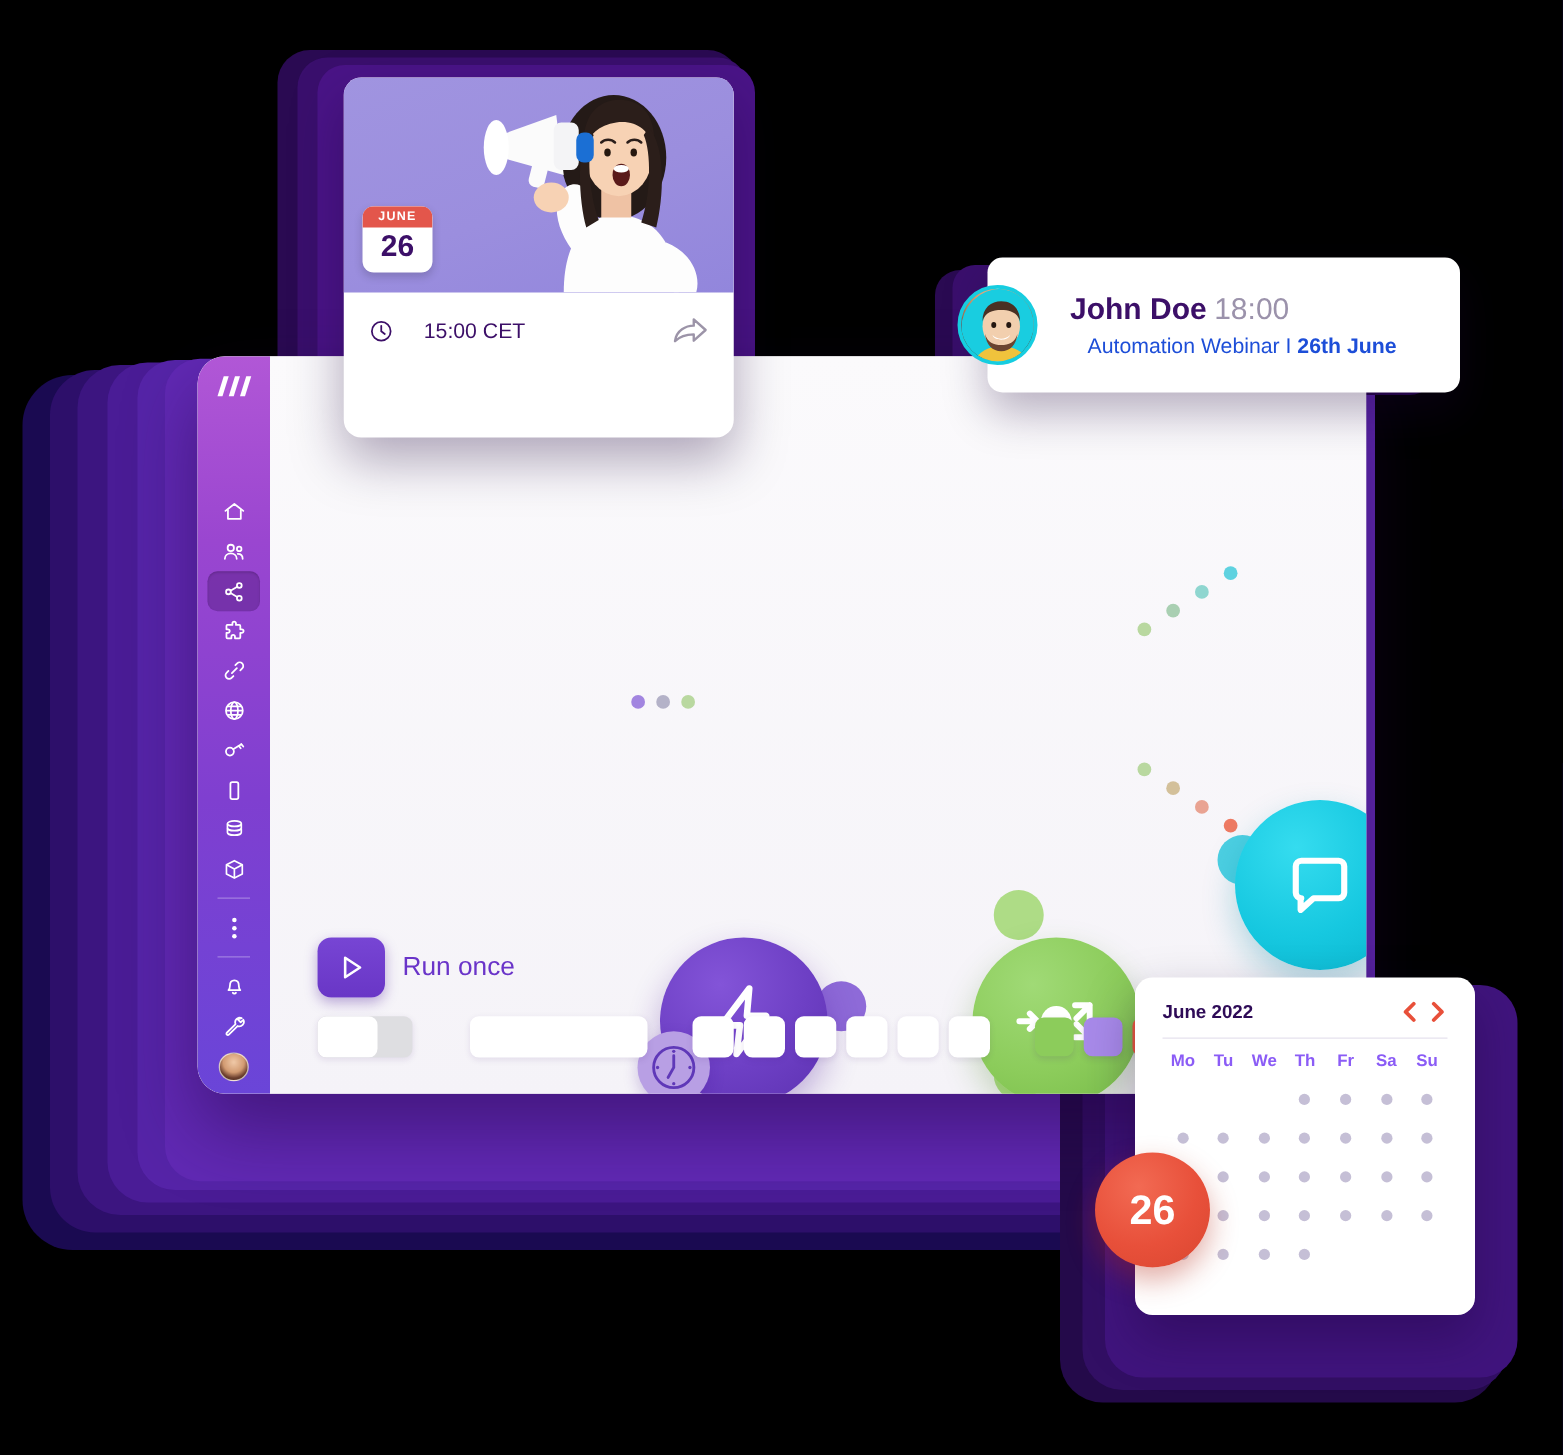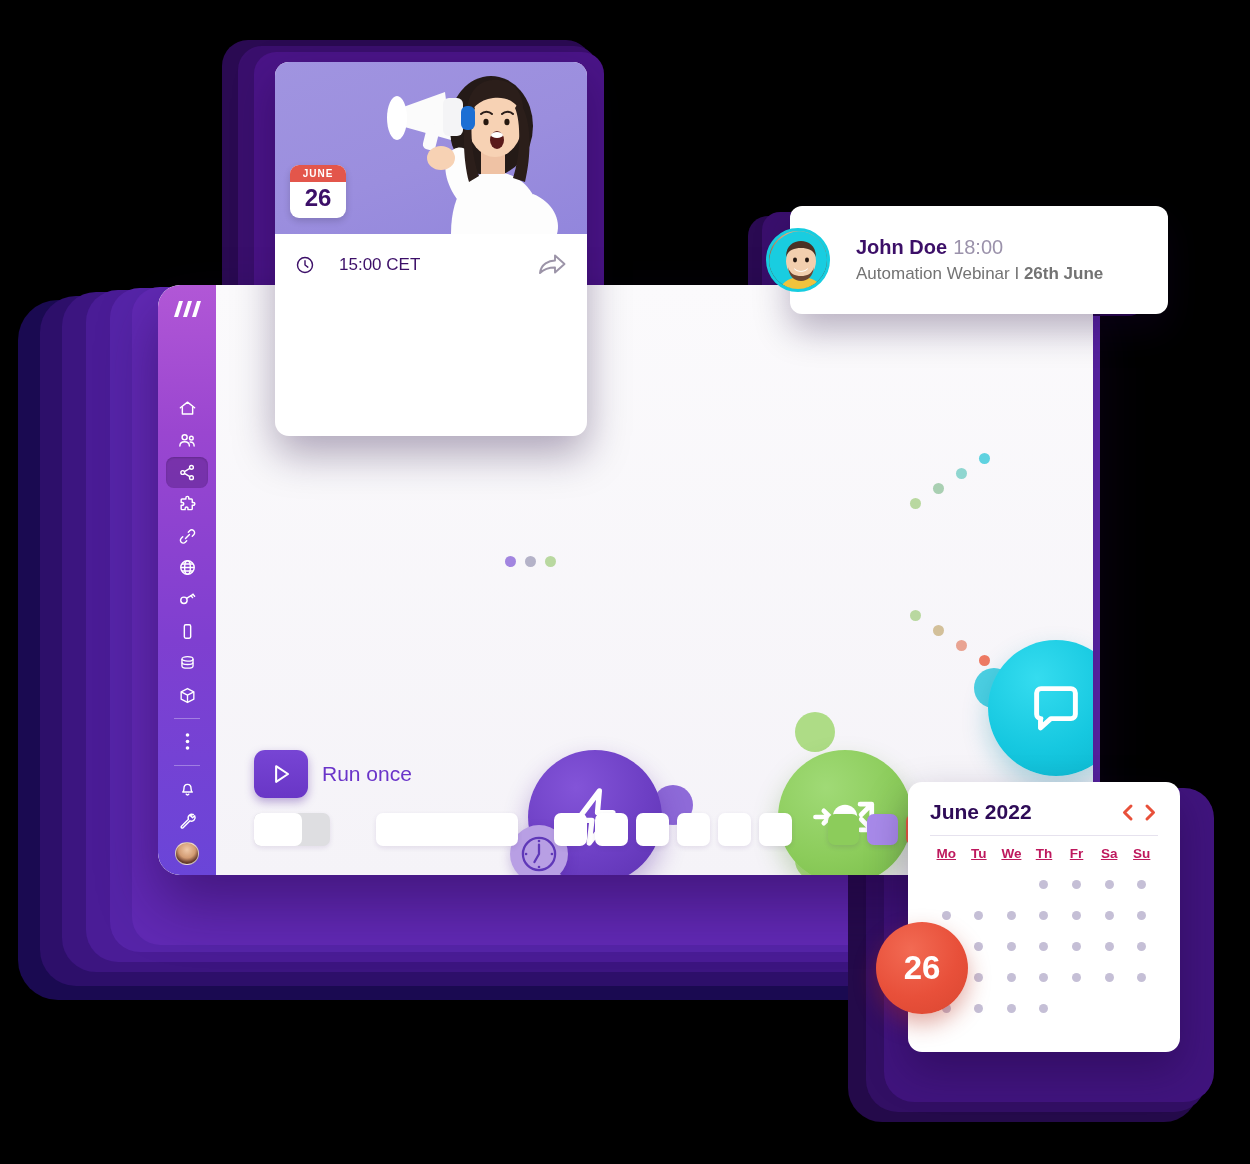--- a/index.html
+++ b/index.html
@@ -78,21 +78,21 @@
   .nub {
     position: absolute;
     border-radius: 50%;
   }
 
   .dot { position: absolute; border-radius: 50%; }
 
   
   #webinar-card {
     position: absolute; left: 275px; top: 62px;
-    width: 312px; height: 374px;
+    width: 312px; height: 288px;
     background: #fff;
     border-radius: 14px;
     box-shadow: 0 18px 42px rgba(25,0,55,.34);
     overflow: hidden;
   }
   #webinar-hero {
     position: relative; height: 172px;
     background: linear-gradient(160deg,#a094e0 0%,#9b8ede 55%,#9286dc 100%);
     overflow: hidden;
   }
@@ -129,40 +129,40 @@
     display: flex; align-items: center;
   }
   #notif-avatar {
     position:absolute; left: -24px; top: 22px;
     width: 64px; height: 64px; border-radius: 50%;
     background: radial-gradient(circle at 50% 34%, #f7d3b0 0%, #e0a87c 42%, #8a5236 64%, #46281a 78%, #16cde0 79%);
     border: 3px solid #16cde0;
     overflow:hidden;
   }
   #notif-text { margin-left: 66px; }
-  #notif-line1 { font-size: 20px; color:#3c0f68; }
+  #notif-line1 { font-size: 24px; color:#3c0f68; }
   #notif-name { font-weight: 800; }
   #notif-time { color:#9b92ab; font-weight:400; margin-left:6px; }
-  #notif-line2 { font-size: 17px; color:#737373; margin-top: 5px; }
+  #notif-line2 { font-size: 17px; color:#1d4ed8; margin-top: 5px; margin-left: 14px; }
   #notif-bold { font-weight: 800; }
 
   
   #calendar {
     position: absolute; left: 908px; top: 782px;
     width: 272px; height: 270px;
     background: #fff; border-radius: 14px;
     box-shadow: 0 18px 40px rgba(25,0,55,.35);
     padding: 18px 22px;
   }
   #cal-head { display:flex; align-items:center; justify-content:space-between; }
-  #cal-title { font-size: 21px; font-weight:800; color:#2e0b57; }
+  #cal-title { font-size: 15px; font-weight:800; color:#2e0b57; }
   #cal-navs { display:flex; gap:8px; }
   #cal-rule { height:1px; background:#e6e2ee; margin:11px 0 10px; }
   #cal-dow { display:grid; grid-template-columns:repeat(7,1fr); }
-  #cal-dow span { font-size:13.5px; font-weight:800; color:#be185d; text-align:center;text-decoration:underline; }
+  #cal-dow span { font-size:13.5px; font-weight:800; color:#8b5cf6; text-align:center; }
   #cal-grid { display:grid; grid-template-columns:repeat(7,1fr); grid-auto-rows:31px; margin-top:8px; }
   #cal-grid i { justify-self:center; align-self:center; width:9px; height:9px; border-radius:50%; background:#c5bfd6; display:block; }
   #cal-grid i.off { background:transparent; }
   #day-badge {
     position:absolute; left:-32px; top:140px;
     width:92px; height:92px; border-radius:50%;
     background: radial-gradient(circle at 38% 30%, #f26a53 0%, #e8503a 55%, #d94630 100%);
     color:#fff; font-size:33px; font-weight:700;
     display:flex; align-items:center; justify-content:center;
     box-shadow: 0 10px 22px rgba(180,40,20,.38);

